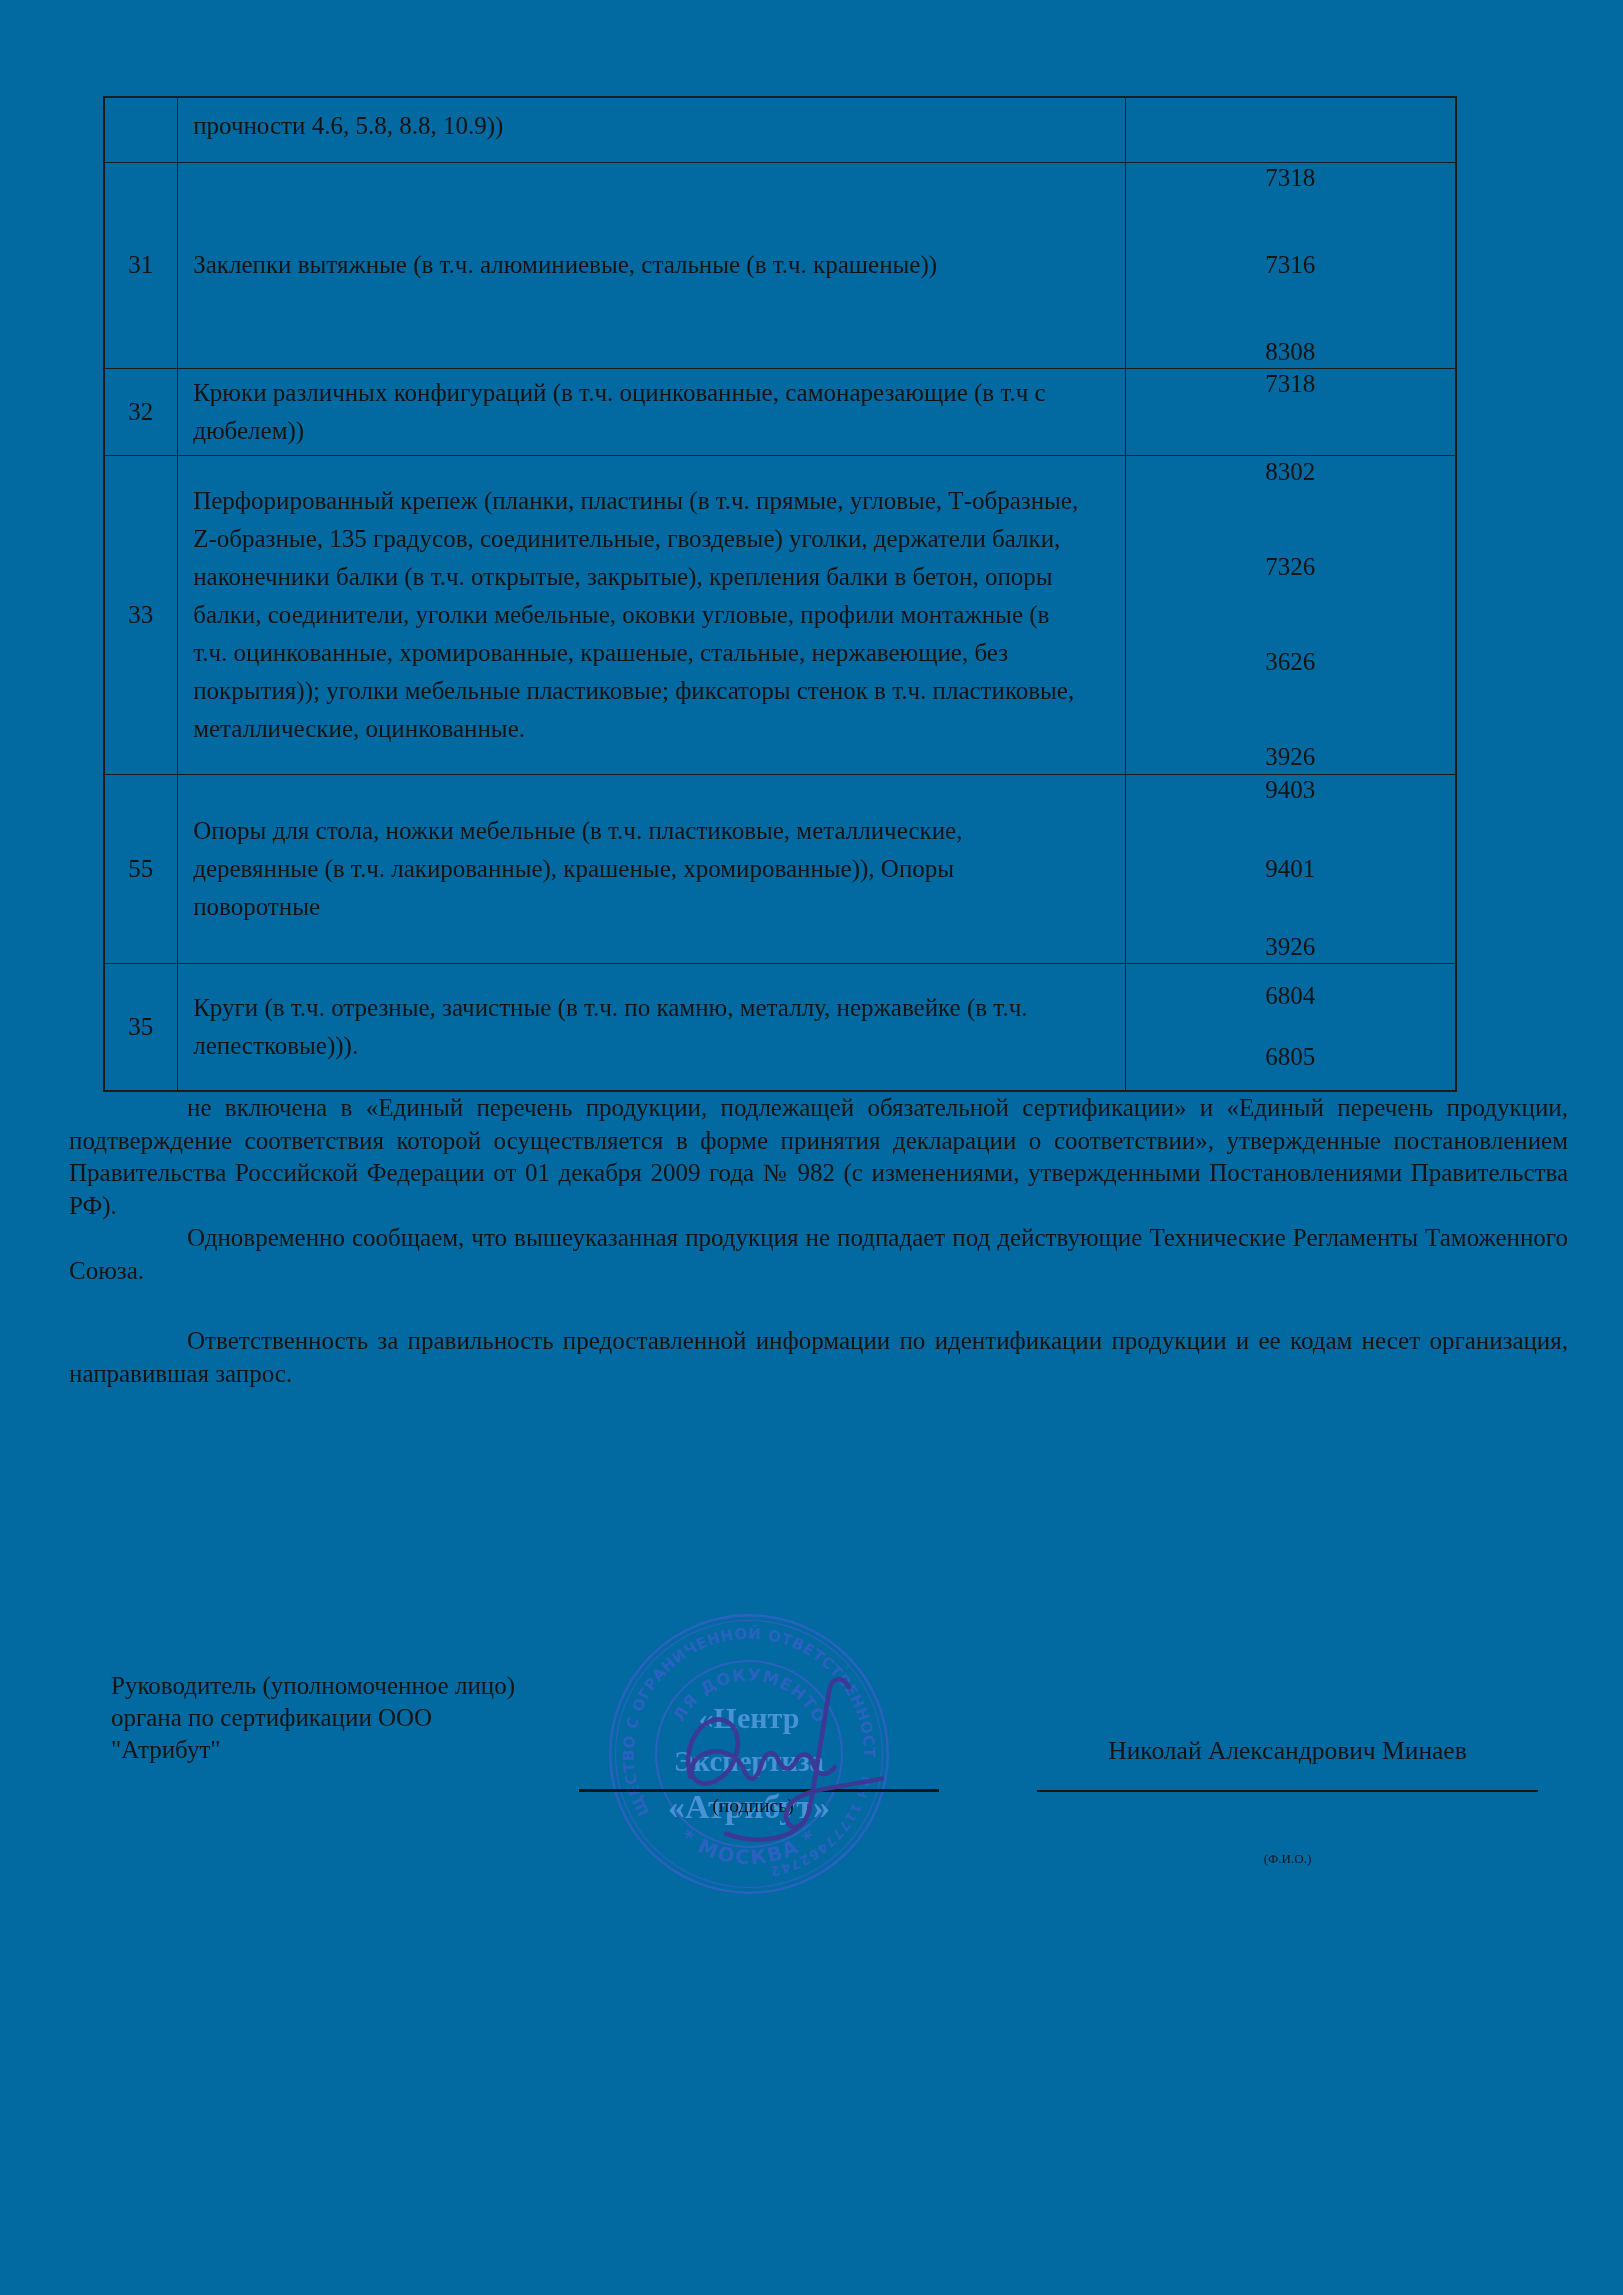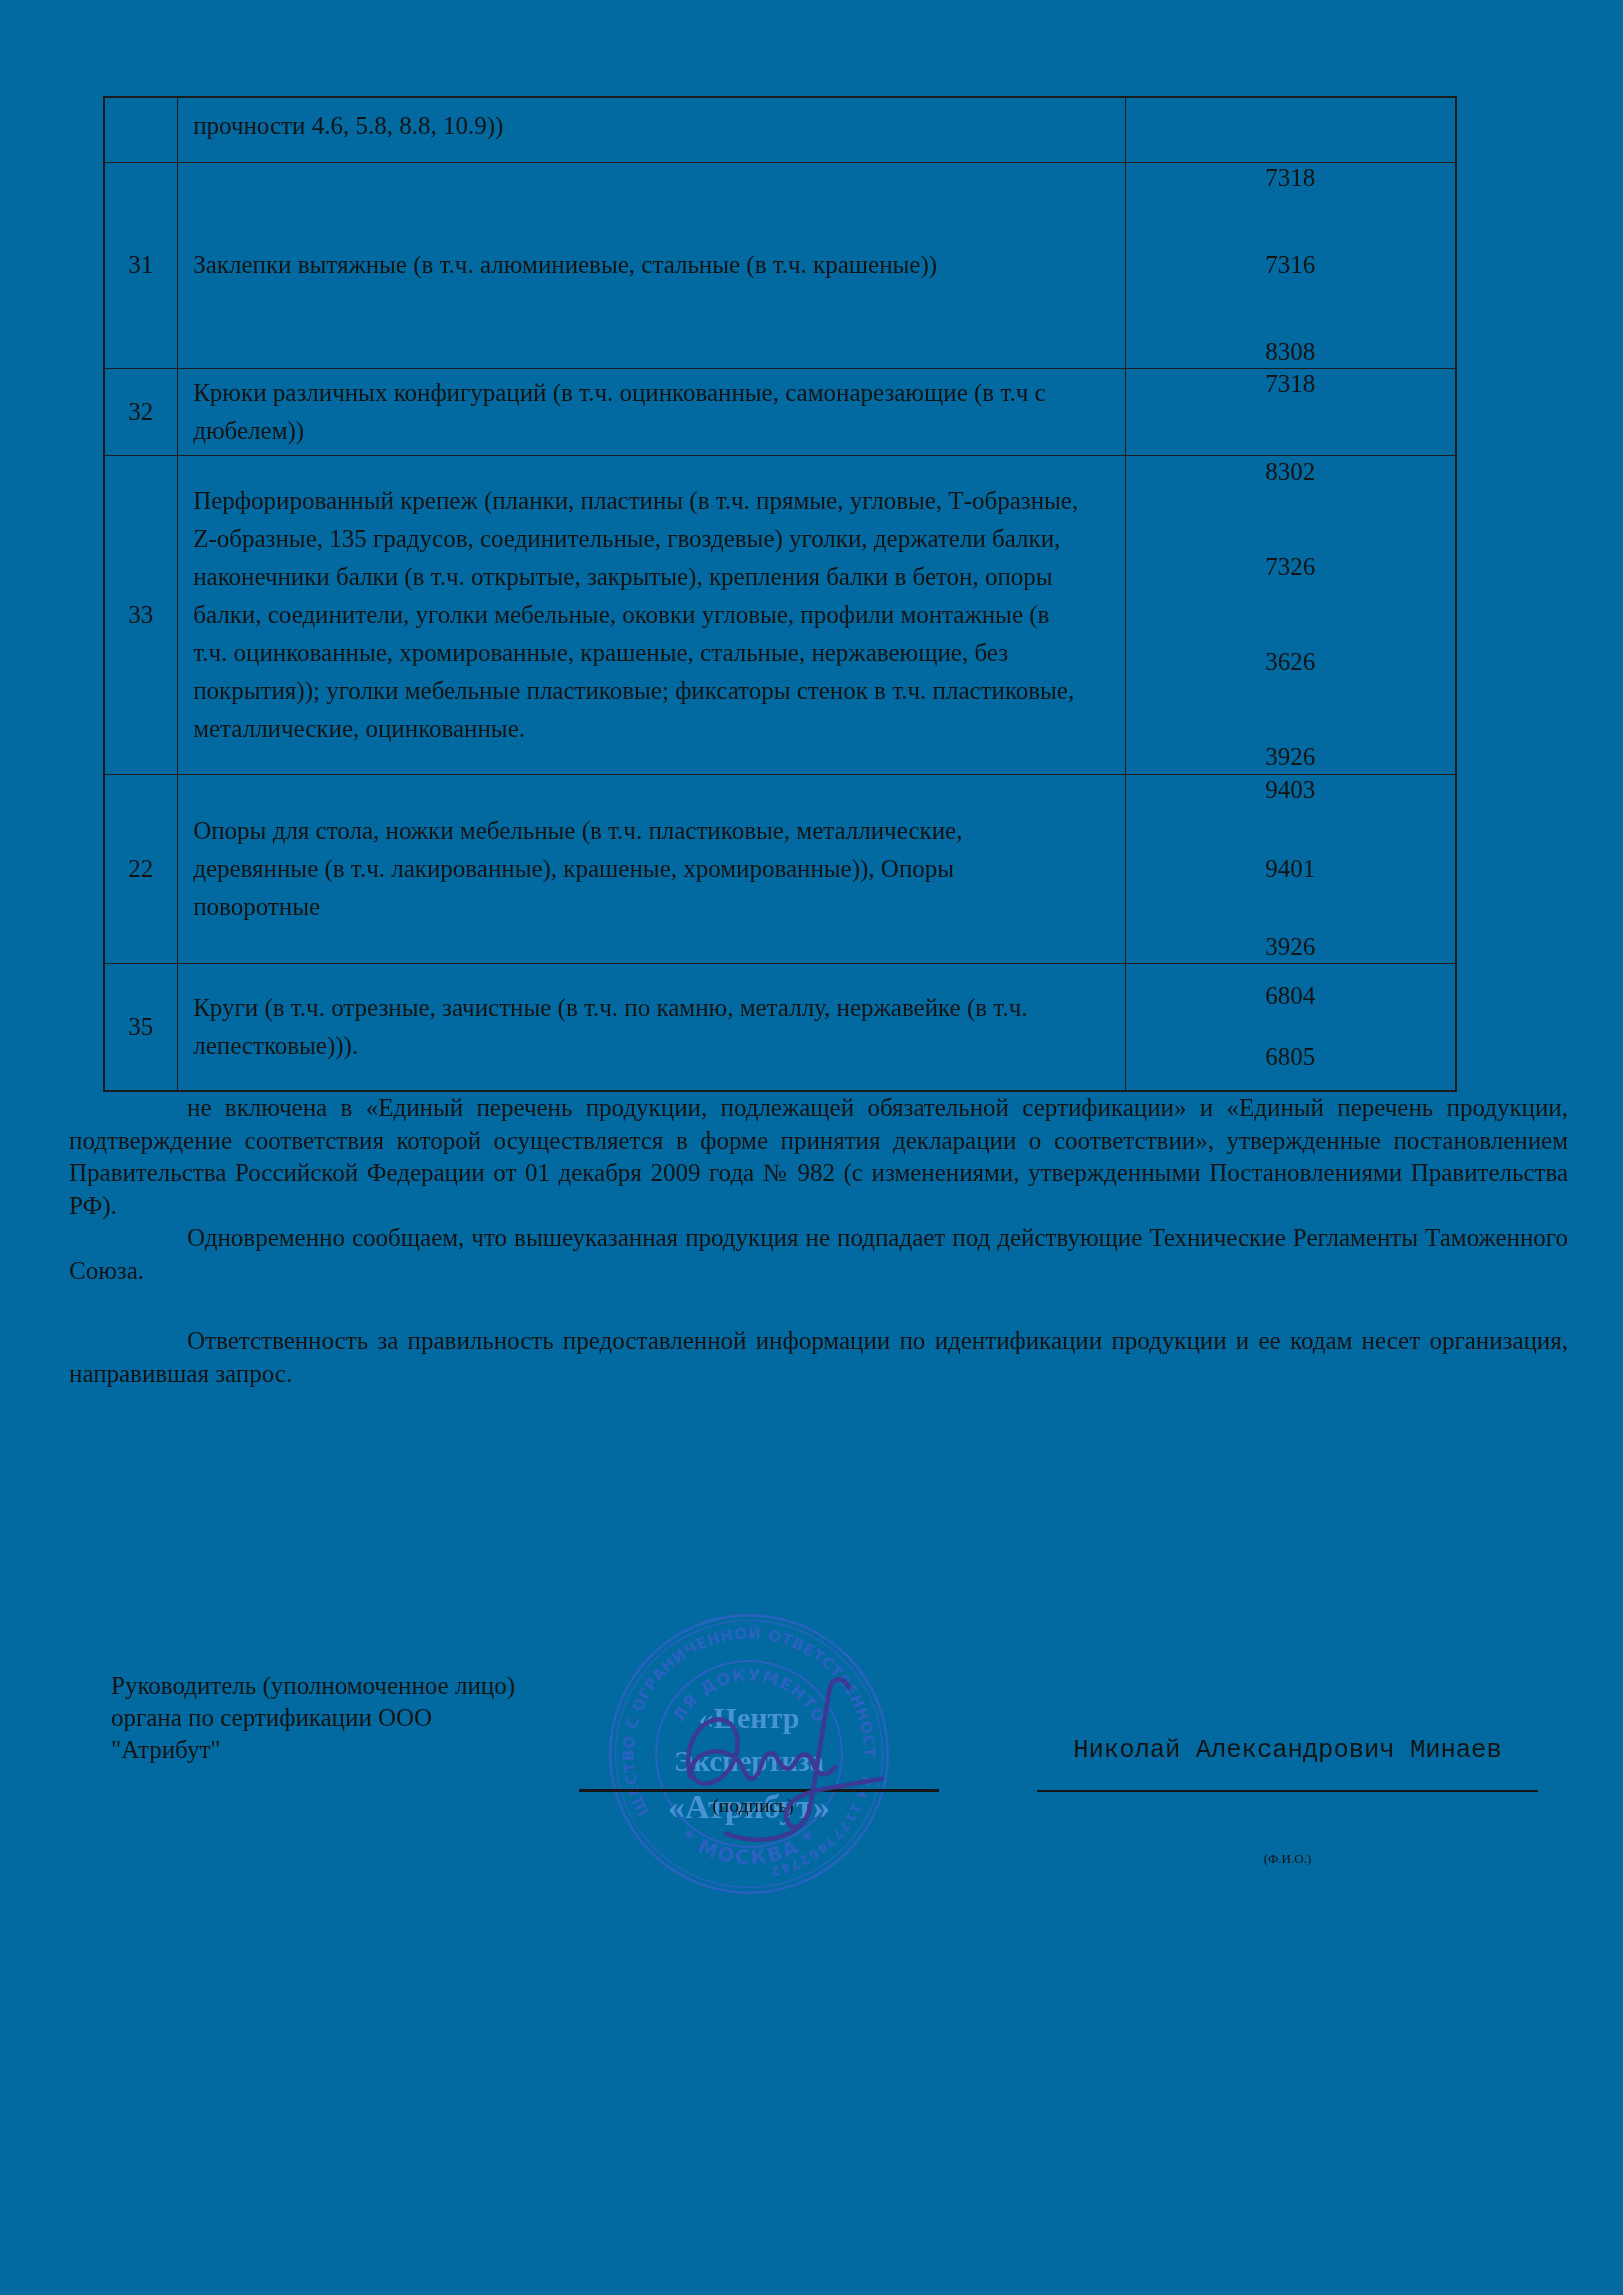--- a/index.html
+++ b/index.html
@@ -57,21 +57,21 @@
   }
   .sig-line.a{left:579px;top:1789px;width:360px;}
   .sig-line.b{left:1037px;top:1790px;width:501px;height:2px;}
   .caption{
     position:absolute;text-align:center;font-size:19.6px;z-index:6;
   }
   .caption.sign{left:622px;top:1795px;width:262px;}
   .caption.fio{left:1037px;top:1851px;width:501px;font-size:13px;}
   .fio-name{
     position:absolute;left:1037px;top:1736px;width:501px;
-    text-align:center;font-size:25.5px;font-family:Liberation Mono, monospace;
+    text-align:center;font-size:25.5px;
   }
   
   .stamp{
     position:absolute;left:605px;top:1610px;width:288px;height:288px;
     z-index:3;opacity:0.92;
   }
   .stamp text{font-family:"DejaVu Sans","Liberation Sans",sans-serif;}
   .stamp .center-t{font-family:"Liberation Serif","DejaVu Serif",serif;font-weight:700;}
   .autograph{
     position:absolute;left:641px;top:1656px;width:275px;height:209px;
@@ -123,21 +123,21 @@
         <td class="c-codes">
           <div class="codes codes-h3">
             <div>8302</div>
             <div>7326</div>
             <div>3626</div>
             <div>3926</div>
           </div>
         </td>
       </tr>
       <tr class="r4" style="height:189px">
-        <td class="c-num">22</td>
+        <td class="c-num">55</td>
         <td class="c-desc">Опоры для стола, ножки мебельные (в т.ч. пластиковые, металлические, деревянные (в т.ч. лакированные), крашеные, хромированные)), Опоры поворотные</td>
         <td class="c-codes">
           <div class="codes codes-h4">
             <div>9403</div>
             <div>9401</div>
             <div>3926</div>
           </div>
         </td>
       </tr>
       <tr class="r5" style="height:128px">

